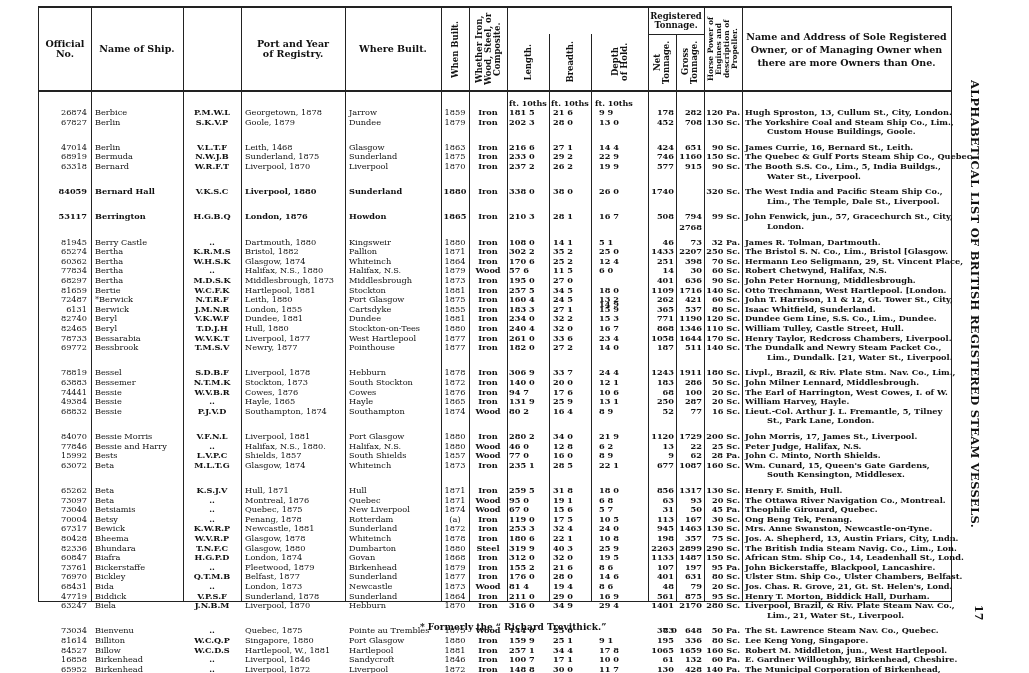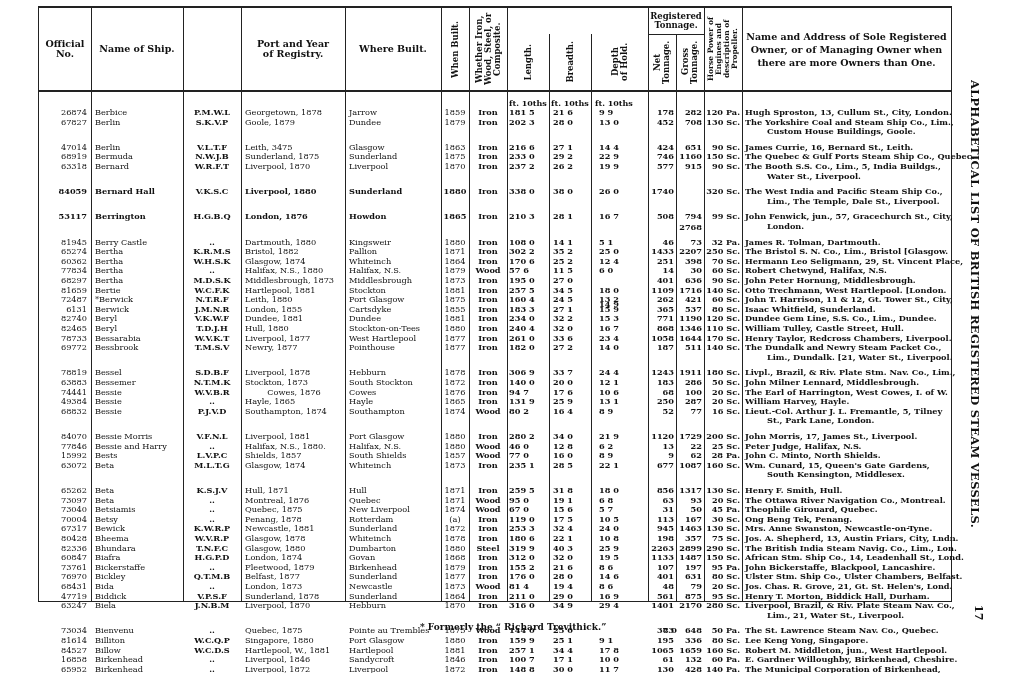--- a/index.html
+++ b/index.html
@@ -126,21 +126,21 @@
         <span class="c r bold" style="left: 666px; width: 35px;">130 Sc.</span>
         <span class="c bold" style="left: 706px; width: 206px;">The Yorkshire Coal and Steam Ship Co., Lim.,</span>
       </div>
       <div class="row bold" style="top: 35.2px;">
         <span class="c" style="left: 728px;">Custom House Buildings, Goole.</span>
       </div>
       <div class="row" style="top: 50.8px;">
         <span class="c r" style="left: 2px; width: 46px;">47014</span>
         <span class="c " style="left: 56px; width: 86px;">Berlin</span>
         <span class="c ctr bold" style="left: 146px; width: 54px;">V.L.T.F</span>
-        <span class="c " style="left: 206px; width: 98px;">Leith, 3475</span>
+        <span class="c " style="left: 206px; width: 98px;">Leith, 1468</span>
         <span class="c " style="left: 310px; width: 90px;">Glasgow</span>
         <span class="c ctr" style="left: 403px; width: 26px;">1863</span>
         <span class="c ctr bold" style="left: 431px; width: 36px;">Iron</span>
         <span class="c bold" style="left: 470px; width: 38px;">216 6</span>
         <span class="c bold" style="left: 514px; width: 36px;">27 1</span>
         <span class="c bold" style="left: 560px; width: 46px;">14 4</span>
         <span class="c r bold" style="left: 609px; width: 26px;">424</span>
         <span class="c r bold" style="left: 637px; width: 26px;">651</span>
         <span class="c r bold" style="left: 666px; width: 35px;">90 Sc.</span>
         <span class="c bold" style="left: 706px; width: 206px;">James Currie, 16, Bernard St., Leith.</span>
@@ -442,21 +442,21 @@
         <span class="c bold" style="left: 560px; width: 46px;">12 1</span>
         <span class="c r bold" style="left: 609px; width: 26px;">183</span>
         <span class="c r bold" style="left: 637px; width: 26px;">286</span>
         <span class="c r bold" style="left: 666px; width: 35px;">50 Sc.</span>
         <span class="c bold" style="left: 706px; width: 206px;">John Milner Lennard, Middlesbrough.</span>
       </div>
       <div class="row" style="top: 295.6px;">
         <span class="c r" style="left: 2px; width: 46px;">74441</span>
         <span class="c " style="left: 56px; width: 86px;">Bessie</span>
         <span class="c ctr bold" style="left: 146px; width: 54px;">W.V.B.R</span>
-        <span class="c " style="left: 206px; width: 98px; text-align: center;">Cowes, 1876</span>
+        <span class="c " style="left: 206px; width: 98px;">Cowes, 1876</span>
         <span class="c " style="left: 310px; width: 90px;">Cowes</span>
         <span class="c ctr" style="left: 403px; width: 26px;">1876</span>
         <span class="c ctr bold" style="left: 431px; width: 36px;">Iron</span>
         <span class="c bold" style="left: 470px; width: 38px;">94 7</span>
         <span class="c bold" style="left: 514px; width: 36px;">17 6</span>
         <span class="c bold" style="left: 560px; width: 46px;">10 6</span>
         <span class="c r bold" style="left: 609px; width: 26px;">68</span>
         <span class="c r bold" style="left: 637px; width: 26px;">100</span>
         <span class="c r bold" style="left: 666px; width: 35px;">20 Sc.</span>
         <span class="c bold" style="left: 706px; width: 206px;">The Earl of Harrington, West Cowes, I. of W.</span>

